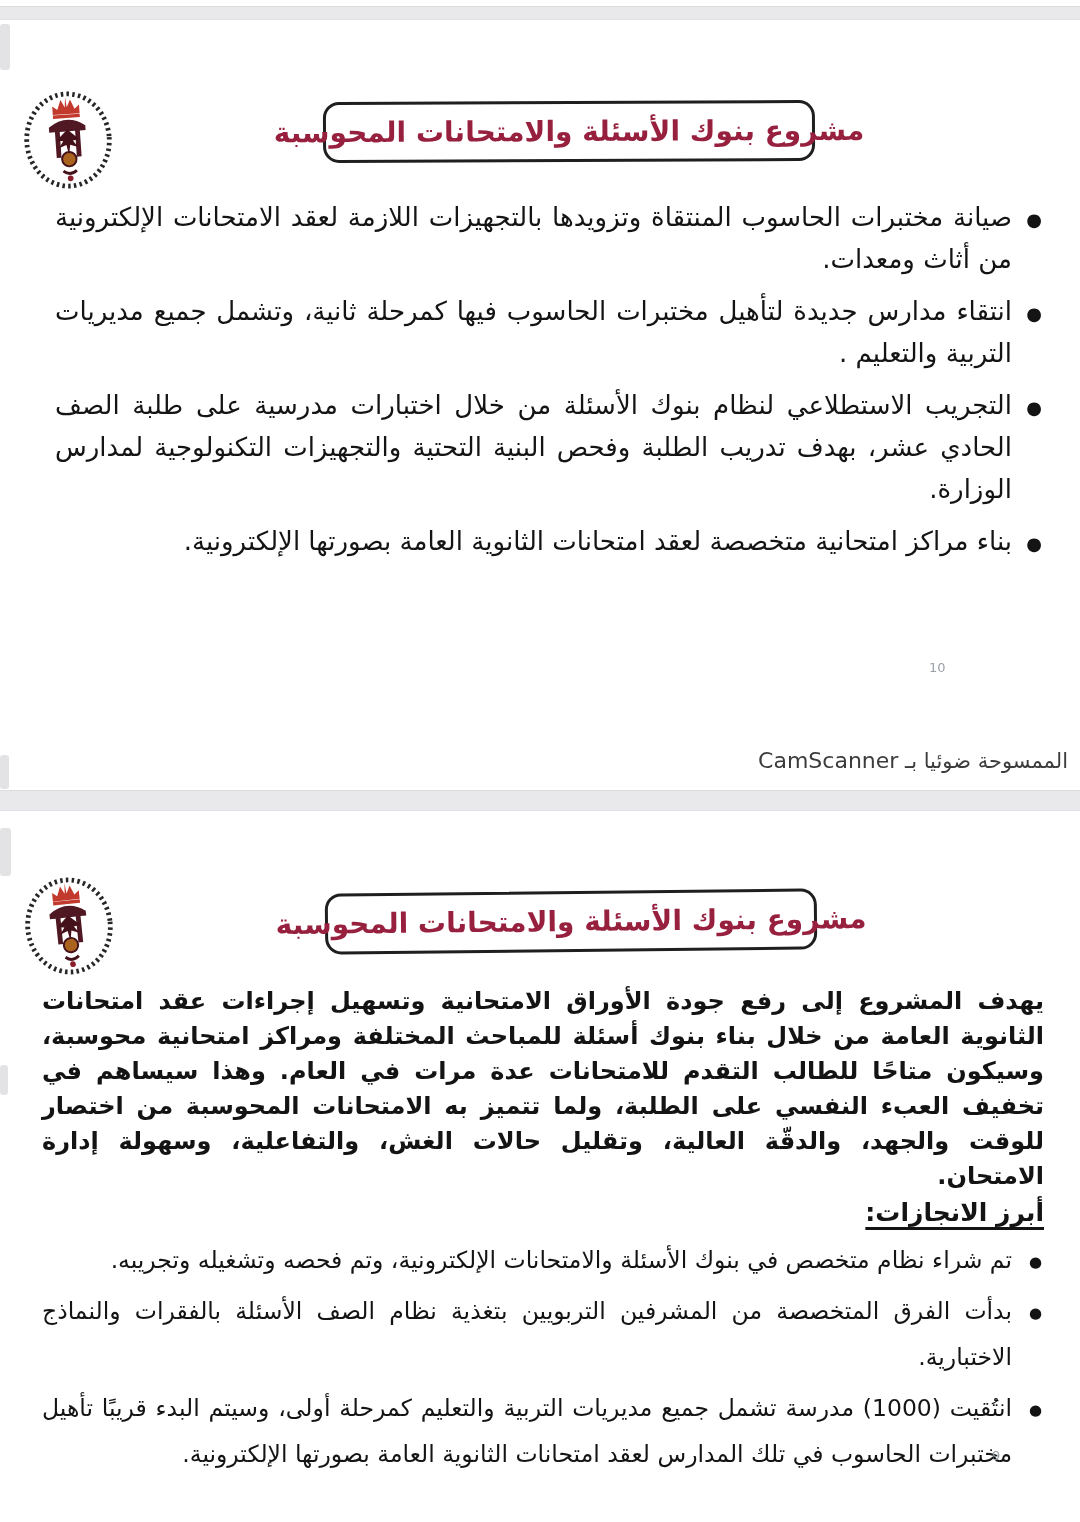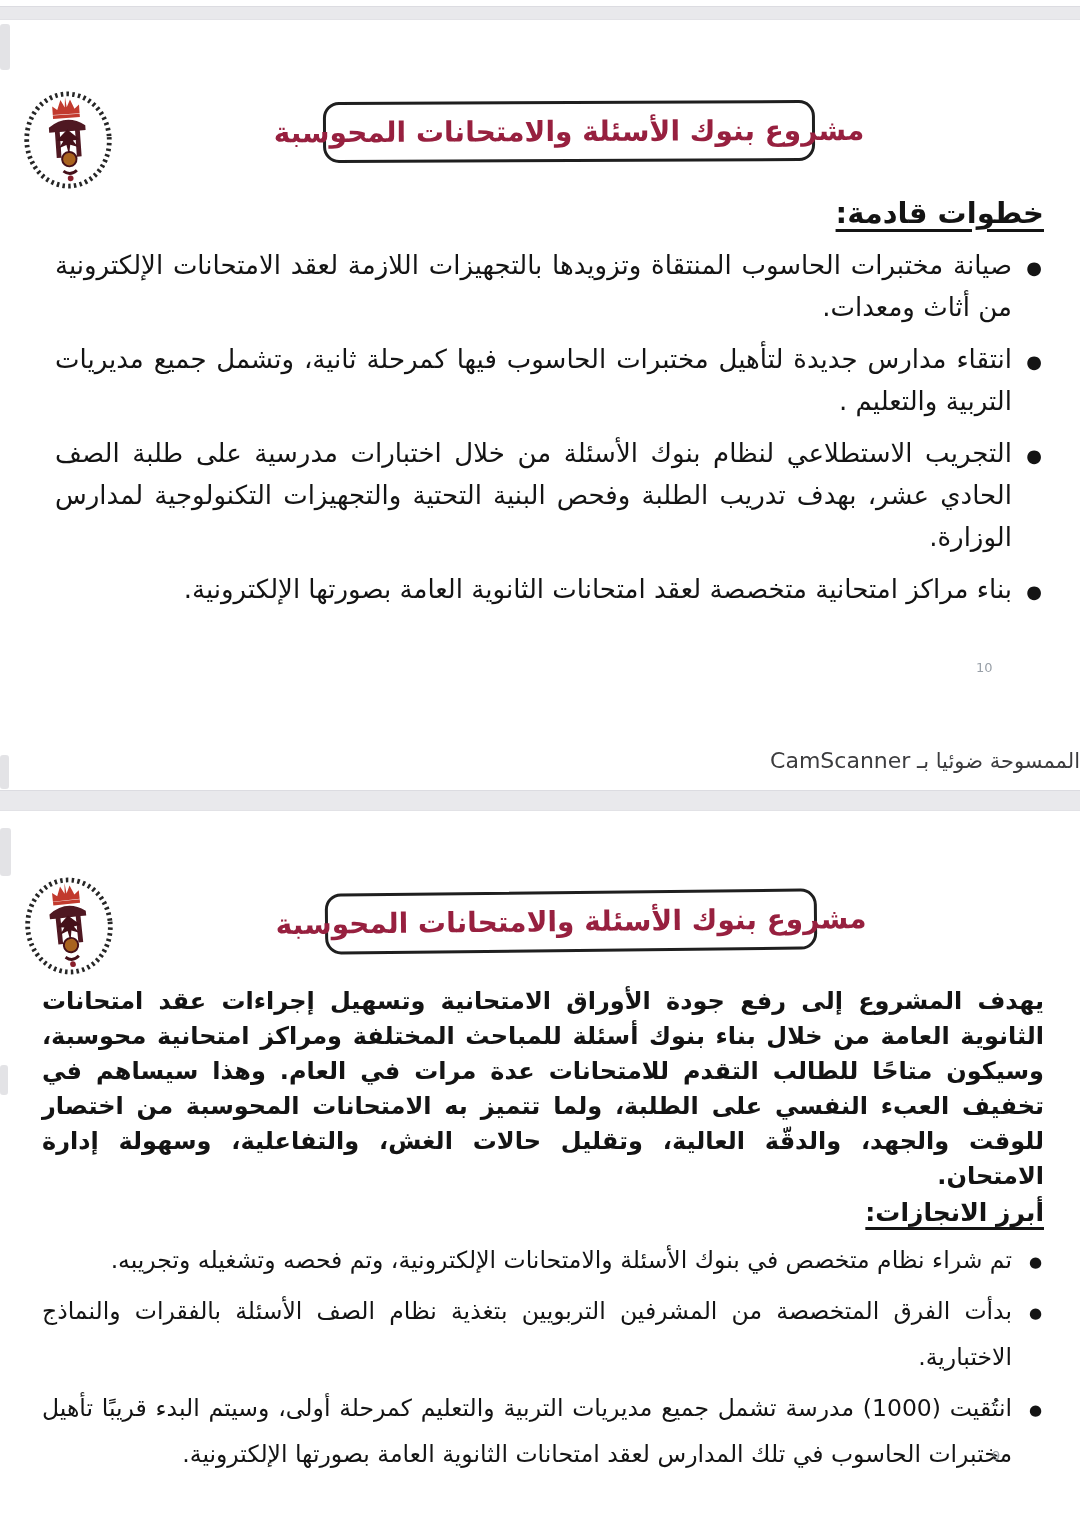--- a/index.html
+++ b/index.html
@@ -38,24 +38,24 @@
 
   ul.bullets { list-style:none; }
   ul.bullets li { position:relative; padding-right:32px; font-weight:normal; text-align:justify; }
   ul.bullets li::before { content:"●"; position:absolute; right:2px; }
   #content1 ul.bullets li { font-size:26px; line-height:42px; margin-bottom:10px; }
   #content1 ul.bullets li::before { font-size:18px; top:3px; }
   #content2 ul.bullets li { font-size:23.5px; line-height:46px; margin-bottom:5px; }
   #content2 ul.bullets li::before { font-size:15px; top:2px; }
 
   .pagenum { position:absolute; font-size:13px; color:#99a0a8; }
-  #pagenum1 { left:976px; top:660px;text-align:center; }
+  #pagenum1 { left:929px; top:660px;text-align:center; }
   #pagenum2 { left:992px; top:1448px; }
 
-  .watermark { position:absolute; right:0; top:748px; direction:rtl; font-size:21px; color:#3c3c3e;margin-left:14px; }
+  .watermark { position:absolute; right:12px; top:748px; direction:rtl; font-size:21px; color:#3c3c3e;margin-left:14px; }
   .watermark .brand { font-size:22px; }
 </style>
 </head>
 <body>
 
 <div id="band-top" class="band"></div>
 <div class="smudge" style="left:0;top:24px;width:10px;height:46px;"></div>
 <div class="smudge" style="left:0;top:755px;width:9px;height:34px;"></div>
 <div class="smudge" style="left:0;top:828px;width:11px;height:48px;"></div>
 <div class="smudge" style="left:0;top:1065px;width:8px;height:30px;"></div>
@@ -73,23 +73,20 @@
       <path d="M43 88 q7 6 14 0" stroke="#441019" stroke-width="3" fill="none"></path>
       <circle cx="50" cy="96" r="3" fill="#8a1f2b"></circle>
     </svg>
   </div>
 
   <div id="titlebox1" class="titlebox">
     <span>مشروع بنوك الأسئلة والامتحانات المحوسبة</span>
   </div>
 
   <div id="content1" class="content">
-    <div class="section-heading">
-      <span>خطوات قادمة:</span>
-    </div>
     <ul class="bullets">
       <li>صيانة مختبرات الحاسوب المنتقاة وتزويدها بالتجهيزات اللازمة لعقد الامتحانات الإلكترونية من أثاث ومعدات.</li>
       <li>انتقاء مدارس جديدة لتأهيل مختبرات الحاسوب فيها كمرحلة ثانية، وتشمل جميع مديريات التربية والتعليم .</li>
       <li>التجريب الاستطلاعي لنظام بنوك الأسئلة من خلال اختبارات مدرسية على طلبة الصف الحادي عشر، بهدف تدريب الطلبة وفحص البنية التحتية والتجهيزات التكنولوجية لمدارس الوزارة.</li>
       <li>بناء مراكز امتحانية متخصصة لعقد امتحانات الثانوية العامة بصورتها الإلكترونية.</li>
     </ul>
   </div>
 
   <div id="pagenum1" class="pagenum">10</div>
 

